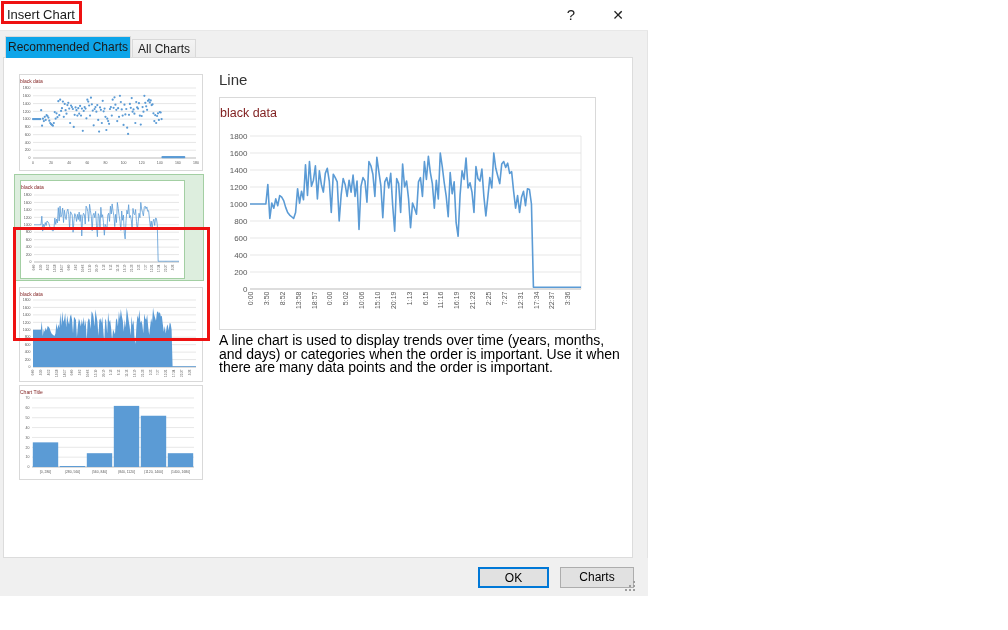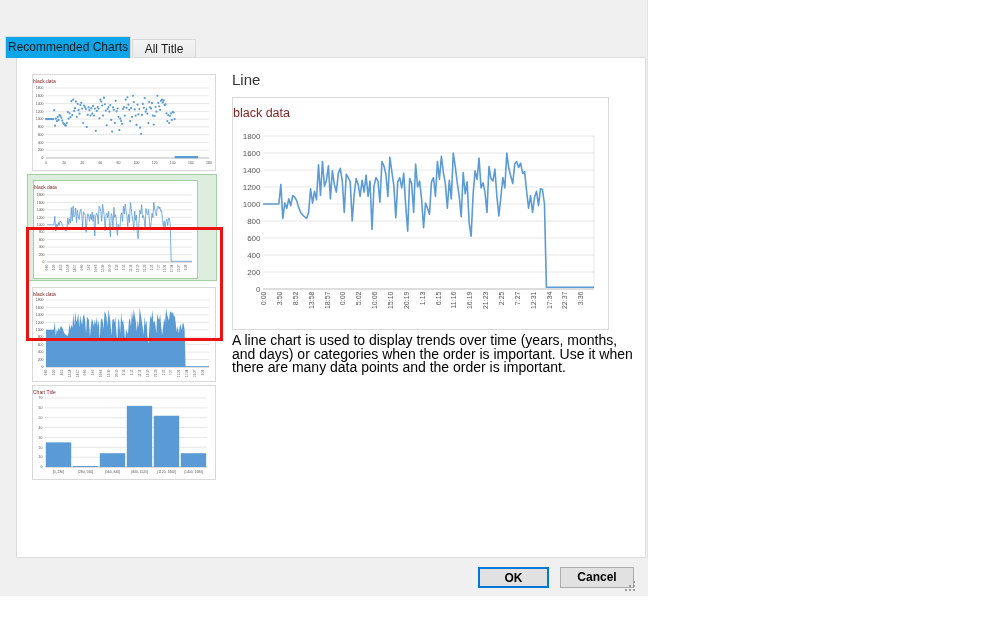--- a/index.html
+++ b/index.html
@@ -16,55 +16,61 @@
   .cap-btn { position:absolute; top:4px; width:26px; height:22px; text-align:center;
              font-size:15px; color:#222; line-height:22px; cursor:pointer; }
   .help-btn { left:558px; }
   .close-btn { left:605px; font-size:14px; }
   .tab { position:absolute; font-size:12px; color:#1a1a1a; text-align:center; cursor:pointer; }
   .tab-active { left:5px; top:36px; width:126px; height:22px; background:#0ea5e9; z-index:3;
                 border:1px solid #d9d9d9; border-bottom:none; line-height:21px; }
   .tab-idle { left:132px; top:39px; width:64px; height:19px;
               background:linear-gradient(#f4f4f4,#ebebeb); border:1px solid #d9d9d9;
               border-bottom:none; line-height:18px; }
-  .pane { position:absolute; left:16px; top:57px; width:630px; height:501px; background:#ffffff;
+  .pane { position:absolute; left:3px; top:57px; width:630px; height:501px; background:#ffffff;
           border:1px solid #dcdcdc; z-index:1; }
   .chart-box { position:absolute; background:#ffffff; border:1px solid #d9d9d9; }
   .chart-title { position:absolute; left:0; top:2px; width:100%; text-align:left;
                  color:#7f1d1d; pointer-events:none; }
   .thumb-row { position:absolute; cursor:pointer; }
   .thumb-selected { background:#ddeede; border:1px solid #a3cfa3; }
   .box-scatter { left:15px; top:16px; width:184px; height:97px; }
   .row-line    { left:10px; top:116px; width:190px; height:107px; }
   .box-line    { position:absolute; left:5px; top:5px; width:165px; height:99px;
                  background:#fff; border:1px solid #a3cfa3; }
   .box-area    { left:15px; top:229px; width:184px; height:95px; }
   .box-hist    { left:15px; top:327px; width:184px; height:95px; }
   .mini-title { font-size:5px; top:3px; }
   .preview-heading { position:absolute; left:215px; top:13px; font-size:15px; color:#333; }
   .box-main { left:215px; top:39px; width:377px; height:233px; }
   .main-title { font-size:12.5px; top:8px; }
   .description { position:absolute; left:215px; top:276px; width:408px; font-size:14px;
                  line-height:13.5px; color:#000; }
-  .footer { position:absolute; left:0; top:558px; width:648px; height:38px; background:#f0f0f0;font-weight:bold; }
+  .footer { position:absolute; left:0; top:558px; width:648px; height:38px; background:#f0f0f0; }
   .btn { position:absolute; top:9px; height:21px; background:#e1e1e1; font-size:12px;
          color:#000; text-align:center; line-height:18px; cursor:pointer; }
   .btn-ok { left:478px; width:71px; border:2px solid #0078d7; }
   .btn-cancel { left:560px; width:74px; border:1px solid #adadad; line-height:19px; }
   .grip { position:absolute; left:624px; top:22px; width:12px; height:12px; }
   svg.chart { position:absolute; left:0; top:0; display:block; }
 </style>
 </head>
 <body>
 
 <div class="dialog">
 
+  <div class="titlebar">
+    <div class="window-title">Insert Chart</div>
+    <div class="annot annot-title"></div>
+    <div class="cap-btn help-btn">?</div>
+    <div class="cap-btn close-btn">✕</div>
+  </div>
 
   <div class="tab tab-active">Recommended Charts</div>
-  <div class="tab tab-idle">All Title</div>
+  <div class="tab tab-idle">All Charts</div>
 
   <div class="pane">
 
     <div class="chart-box box-scatter thumb-row">
       <svg class="chart" width="182" height="95">
           <line x1="13" x2="176" y1="83" y2="83" stroke="#b3b3b3" stroke-width="0.9"></line>
           <text x="10.5" y="84.225" text-anchor="end" font-size="3.5" fill="#595959">0</text>
           <line x1="13" x2="176" y1="75.22222222222223" y2="75.22222222222223" stroke="#dcdcdc" stroke-width="0.7"></line>
           <text x="10.5" y="76.44722222222222" text-anchor="end" font-size="3.5" fill="#595959">200</text>
           <line x1="13" x2="176" y1="67.44444444444444" y2="67.44444444444444" stroke="#dcdcdc" stroke-width="0.7"></line>
@@ -447,21 +453,21 @@
           <text x="350.325748502994" y="193.5" text-anchor="end" font-size="7" fill="#595959" transform="rotate(-90 350.325748502994 193.5)">3:36</text>
         </svg>
       <div class="chart-title main-title">black data</div>
     </div>
 
     <div class="description">A line chart is used to display trends over time (years, months, and days) or categories when the order is important. Use it when there are many data points and the order is important.</div>
   </div>
 
   <div class="footer">
     <div class="btn btn-ok">OK</div>
-    <div class="btn btn-cancel">Cancel</div>
+    <div class="btn btn-cancel">Charts</div>
     <svg class="grip" width="12" height="12">
       <g fill="#9d9d9d">
         <rect x="9" y="1" width="2" height="2"></rect>
           <rect x="9" y="5" width="2" height="2"></rect>
         <rect x="9" y="9" width="2" height="2"></rect>
           <rect x="5" y="5" width="2" height="2"></rect>
         <rect x="5" y="9" width="2" height="2"></rect>
           <rect x="1" y="9" width="2" height="2"></rect>
       </g>
     </svg>

